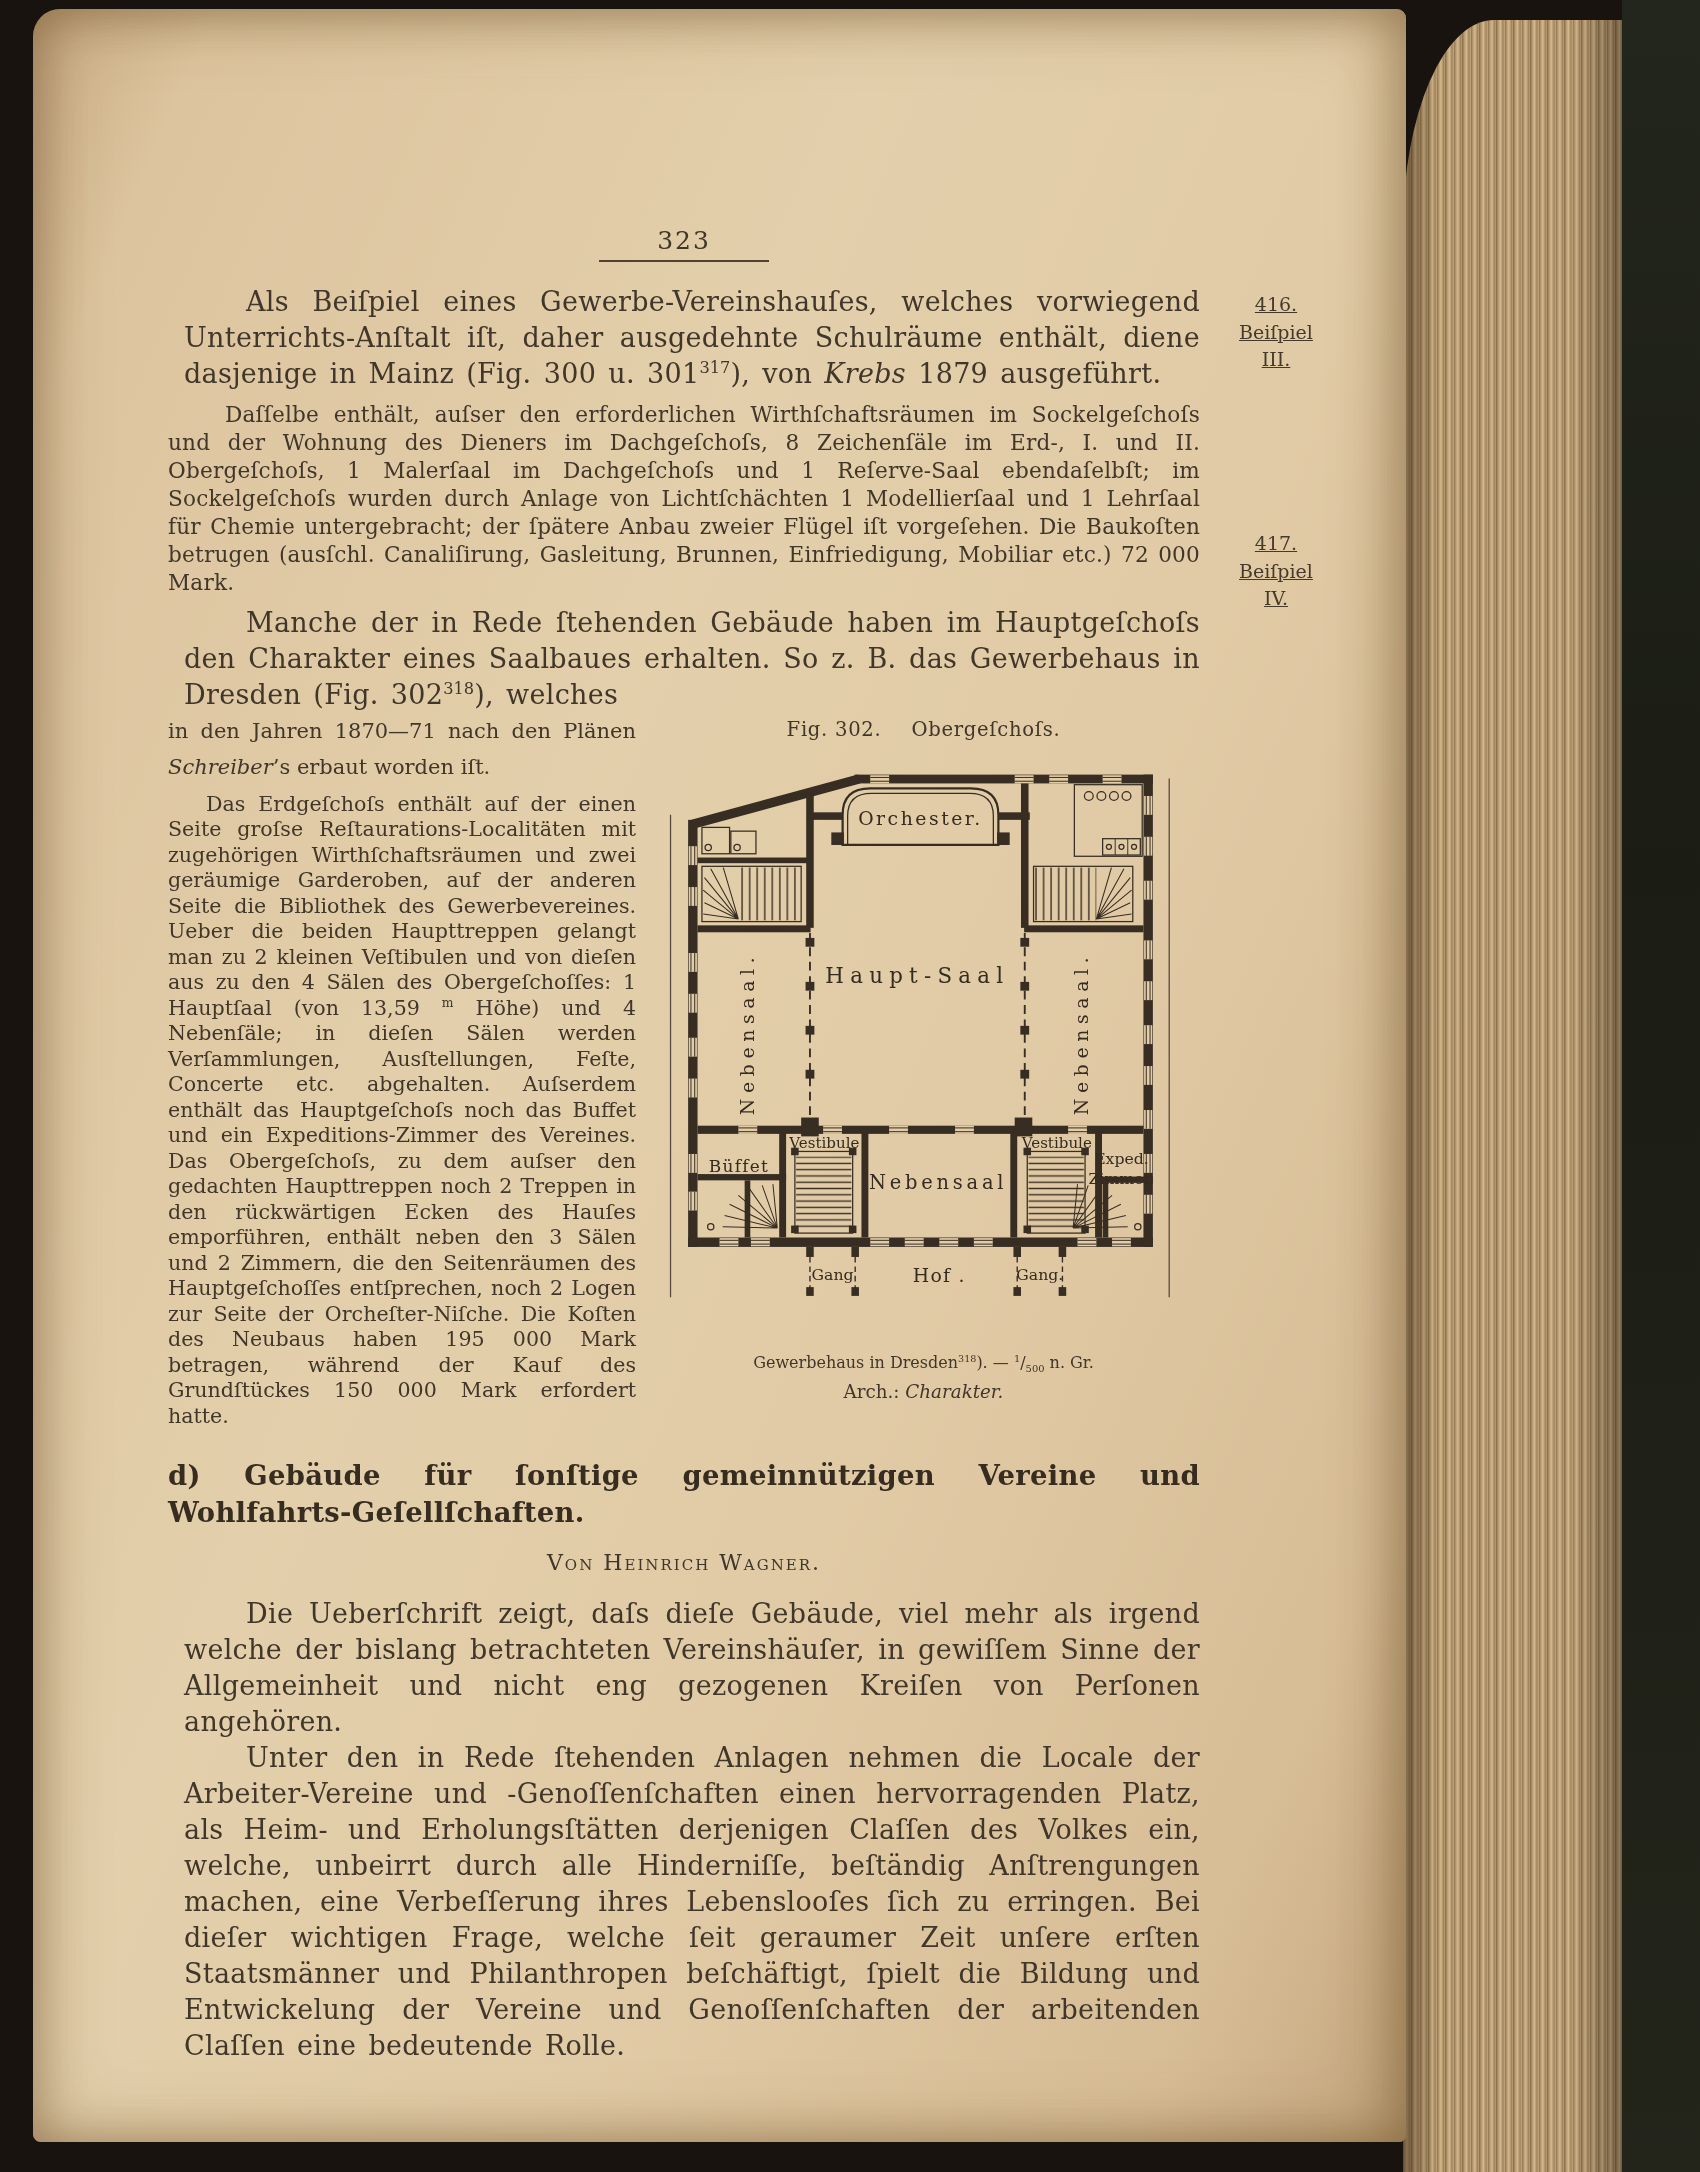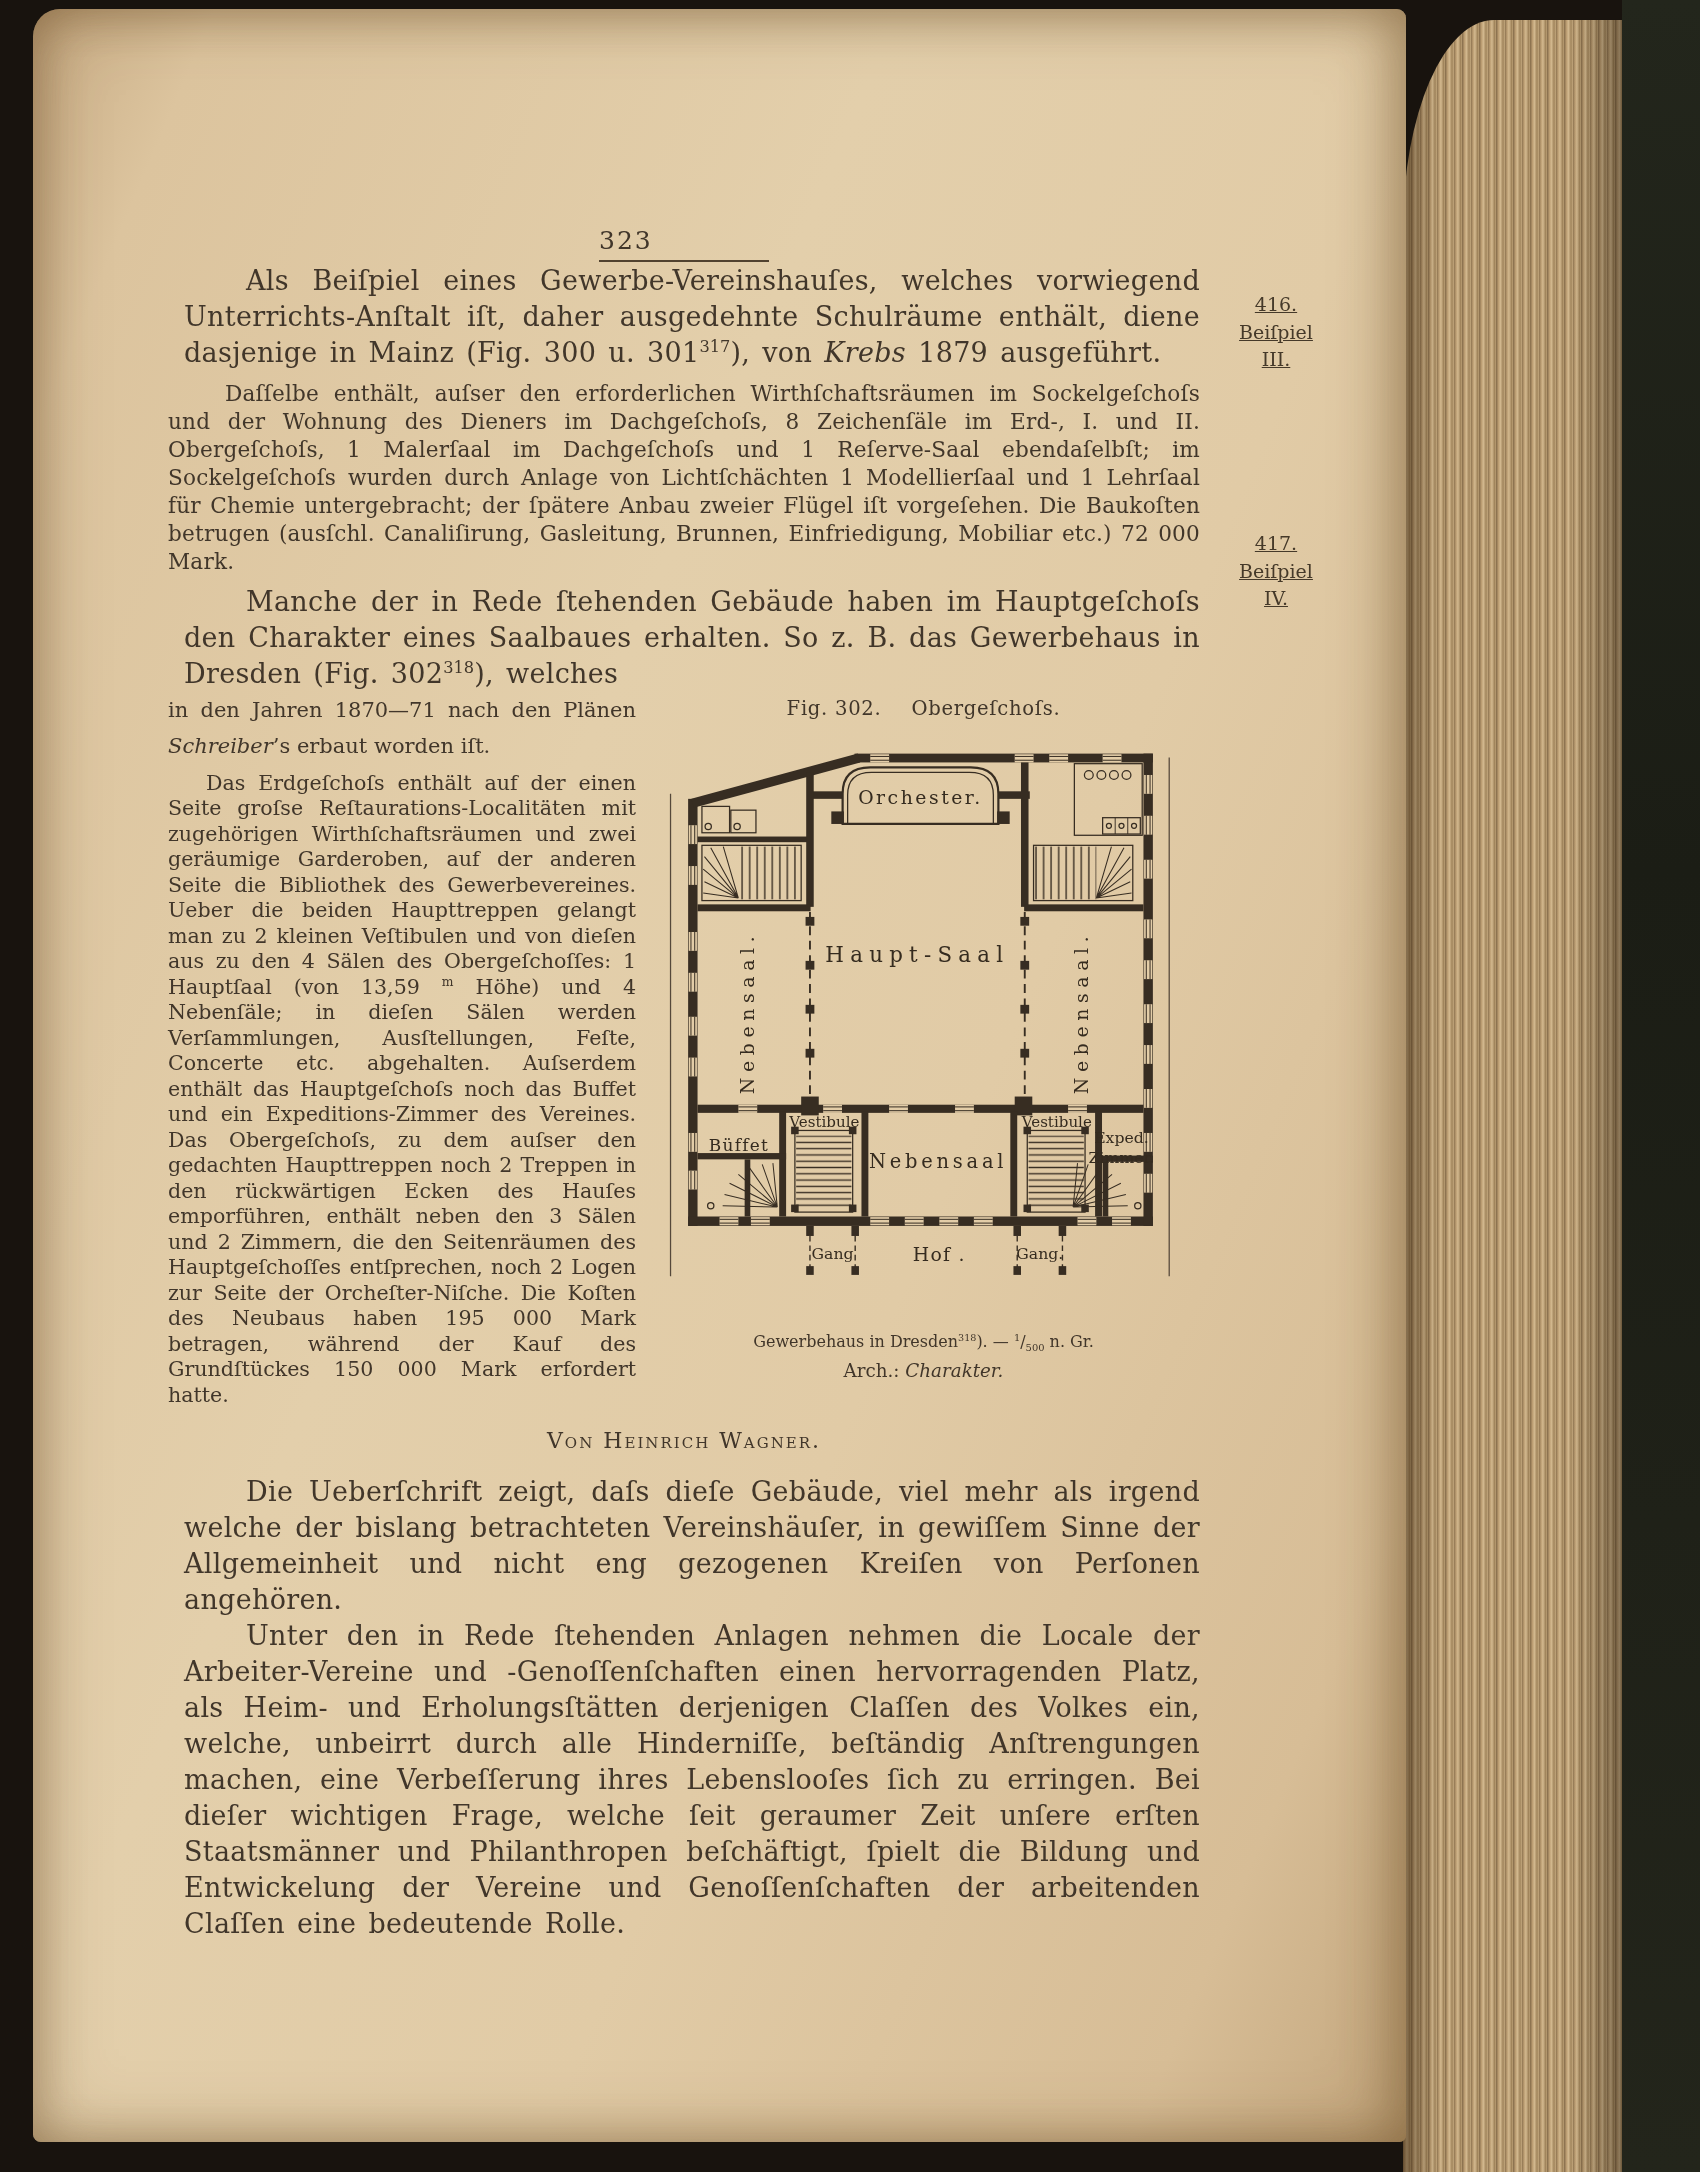--- a/index.html
+++ b/index.html
@@ -17,21 +17,21 @@
     border-radius:91px 0 0 0 / 209px 0 0 0;
   }
   .page{
     position:absolute;left:33px;top:9.1px;width:1373px;height:2133px;
     background:linear-gradient(113deg,#c9ad86 0%,#dcc49e 8%,#e3cfab 38%,#e1cba6 62%,#d7bd96 88%,#c3a67d 100%);
     border-radius:27.4px 9.1px 6.5px 7.8px;
     box-shadow:inset 0 0 78px rgba(96,64,24,.28), inset -19.6px 0 46px rgba(110,78,36,.30), inset 15.7px 5.2px 39px rgba(105,75,40,.22);
     color:#41362a;
   }
   .textblock{position:absolute;left:135px;top:217px;width:1032px;}
-  .pagenum-wrap{width:170px;margin:0 auto 1px;border-bottom:2px solid #51422f;padding-bottom:5.2px;}
+  .pagenum-wrap{width:170px;margin:0 auto 22px;text-align:center;border-bottom:2px solid #51422f;padding-bottom:5.2px;}
   .pagenum{font-size:25px;letter-spacing:2px;}
   p{margin:0;text-align:justify;}
   .p-main{font-size:27px;line-height:36px;text-indent:62px;word-spacing:3.3px;letter-spacing:0.3px;margin-left:16px;}
   .p-petit{font-size:21.6px;line-height:28px;text-indent:57px;word-spacing:2px;margin-top:9.1px;letter-spacing:0.2px;}
   .p-manche{margin-top:7.8px;}
   .row{display:flex;align-items:flex-start;}
   .leftcol{width:468px;flex:none;hyphens:auto;-webkit-hyphens:auto;}
   .p3b{font-size:21px;line-height:36px;}
   .p-col{font-size:20.6px;line-height:25.5px;text-indent:38px;word-spacing:0.7px;margin-top:6.5px;}
   .figcol{flex:1;position:relative;}
@@ -286,20 +286,21 @@
             <text class="rl" x="600" y="840" font-size="25" text-anchor="middle">Gang.</text>
             <text class="rl" x="440" y="844" font-size="30" letter-spacing="2" text-anchor="middle">Hof .</text>
           </g>
         </svg>
 
         <div class="figcaption"><span>Gewerbehaus in Dresden</span><sup class="ref">318</sup><span>). — </span><span class="fr-n">1</span>/<span class="fr-d">500</span><span> n. Gr.</span></div>
         <div class="figcredit"><span>Arch.: </span><span class="em">Charakter.</span></div>
       </div>
     </div>
 
+    <div class="heading">d) Gebäude für ſonſtige gemeinnützigen Vereine und Wohlfahrts-Geſellſchaften.</div>
     <div class="byline">Von Heinrich Wagner.</div>
 
     <p class="p-main p-sec1">Die Ueberſchrift zeigt, daſs dieſe Gebäude, viel mehr als irgend welche der bislang betrachteten Vereinshäuſer, in gewiſſem Sinne der Allgemeinheit und nicht eng gezogenen Kreiſen von Perſonen angehören.</p>
     <p class="p-main">Unter den in Rede ſtehenden Anlagen nehmen die Locale der Arbeiter-Vereine und -Genoſſenſchaften einen hervorragenden Platz, als Heim- und Erholungsſtätten derjenigen Claſſen des Volkes ein, welche, unbeirrt durch alle Hinderniſſe, beſtändig Anſtrengungen machen, eine Verbeſſerung ihres Lebenslooſes ſich zu erringen. Bei dieſer wichtigen Frage, welche ſeit geraumer Zeit unſere erſten Staatsmänner und Philanthropen beſchäftigt, ſpielt die Bildung und Entwickelung der Vereine und Genoſſenſchaften der arbeitenden Claſſen eine bedeutende Rolle.</p>
 
   </div>
 
   <div class="mnote" id="mnote-1">
     <div>416.</div>
     <div>Beiſpiel</div>

